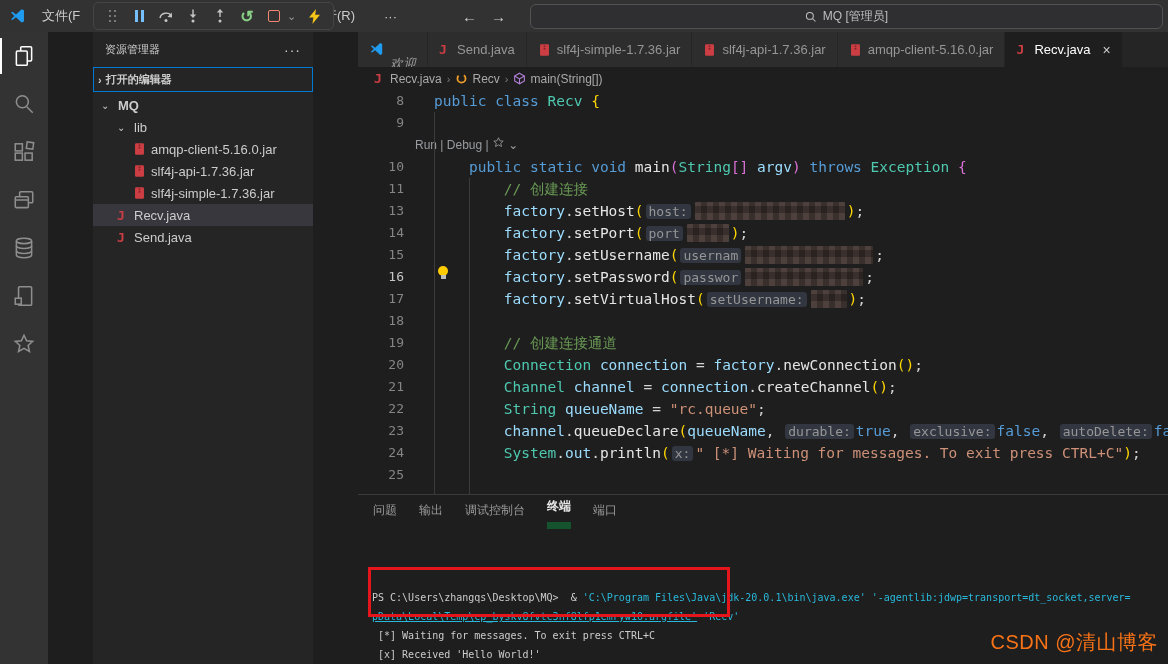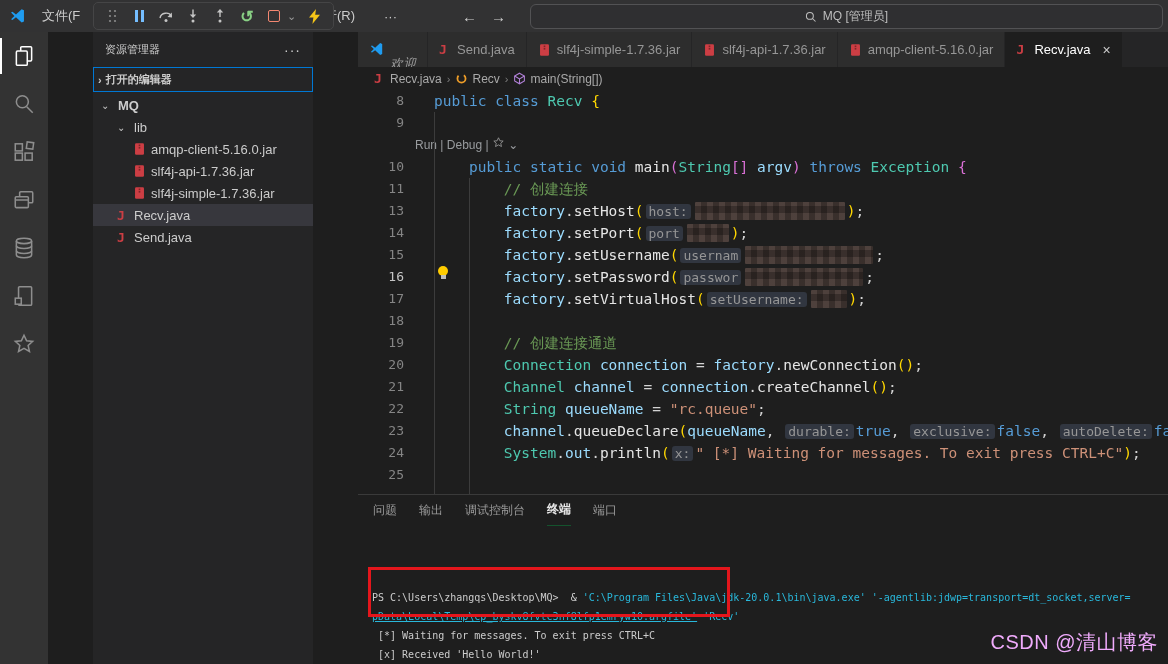--- a/index.html
+++ b/index.html
@@ -73,27 +73,27 @@
   .codelens{padding-left:57px;font-family:"Liberation Sans",sans-serif;font-size:12px;color:#999c9f;}
   .codelens .cl-link{cursor:pointer;}
   .bulb{position:absolute;left:78px;width:14px;height:14px;z-index:2;}
   .bulb .b-glass{width:10px;height:10px;border-radius:50%;background:#fc0;margin:0 auto;}
   .bulb .b-base{width:5px;height:4px;background:#bdbdbd;margin:-1px auto 0;}
 
   
   .panel{flex:0 0 133px;border-top:1px solid #3a3a3a;background:#1e1e1e;display:flex;flex-direction:column;position:relative;}
   .panel-tabs{height:30px;display:flex;align-items:center;gap:22px;padding-left:15px;font-size:12px;color:#9a9a9a;flex:0 0 30px;}
   .ptab{height:100%;display:flex;align-items:center;}
-  .ptab.active{color:#e7e7e7;font-weight:bold;border-bottom:1px solid #14532d;}
+  .ptab.active{color:#e7e7e7;font-weight:bold;border-bottom:7px solid #14532d;}
   .terminal{flex:1;padding:6px 0 0 14px;font-family:"DejaVu Sans Mono","Liberation Mono",monospace;
     font-size:10px;line-height:19px;white-space:pre;overflow:hidden;position:relative;color:#cccccc;}
   .tplain{color:#cccccc}.top{color:#d4d4d4}.tpath{color:#29b8db}
   .tlink{color:#29b8db;text-decoration:underline;}
   .annot-box{position:absolute;left:10px;top:42px;width:356px;height:44px;border:3px solid #e4161c;z-index:3;}
-  .watermark{position:absolute;right:10px;bottom:8px;font-size:20px;color:#f0abfc;z-index:2;letter-spacing:.5px;}
+  .watermark{position:absolute;right:10px;bottom:8px;font-size:20px;color:#f97316;z-index:2;letter-spacing:.5px;}
 </style>
 </head>
 <body>
 
 <div id="app">
 
   <div class="titlebar">
     <span class="tb-logo">
       <svg width="17" height="17" viewBox="0 0 20 20">
           <path fill="#1f9cf0" d="M14.9 1.4 8.2 7.6 4.1 4.5 2.4 5.3 6.4 9.3 2.4 13.3 4.1 14.1 8.2 11 14.9 17.2 17.6 15.9 17.6 2.7z"></path>

